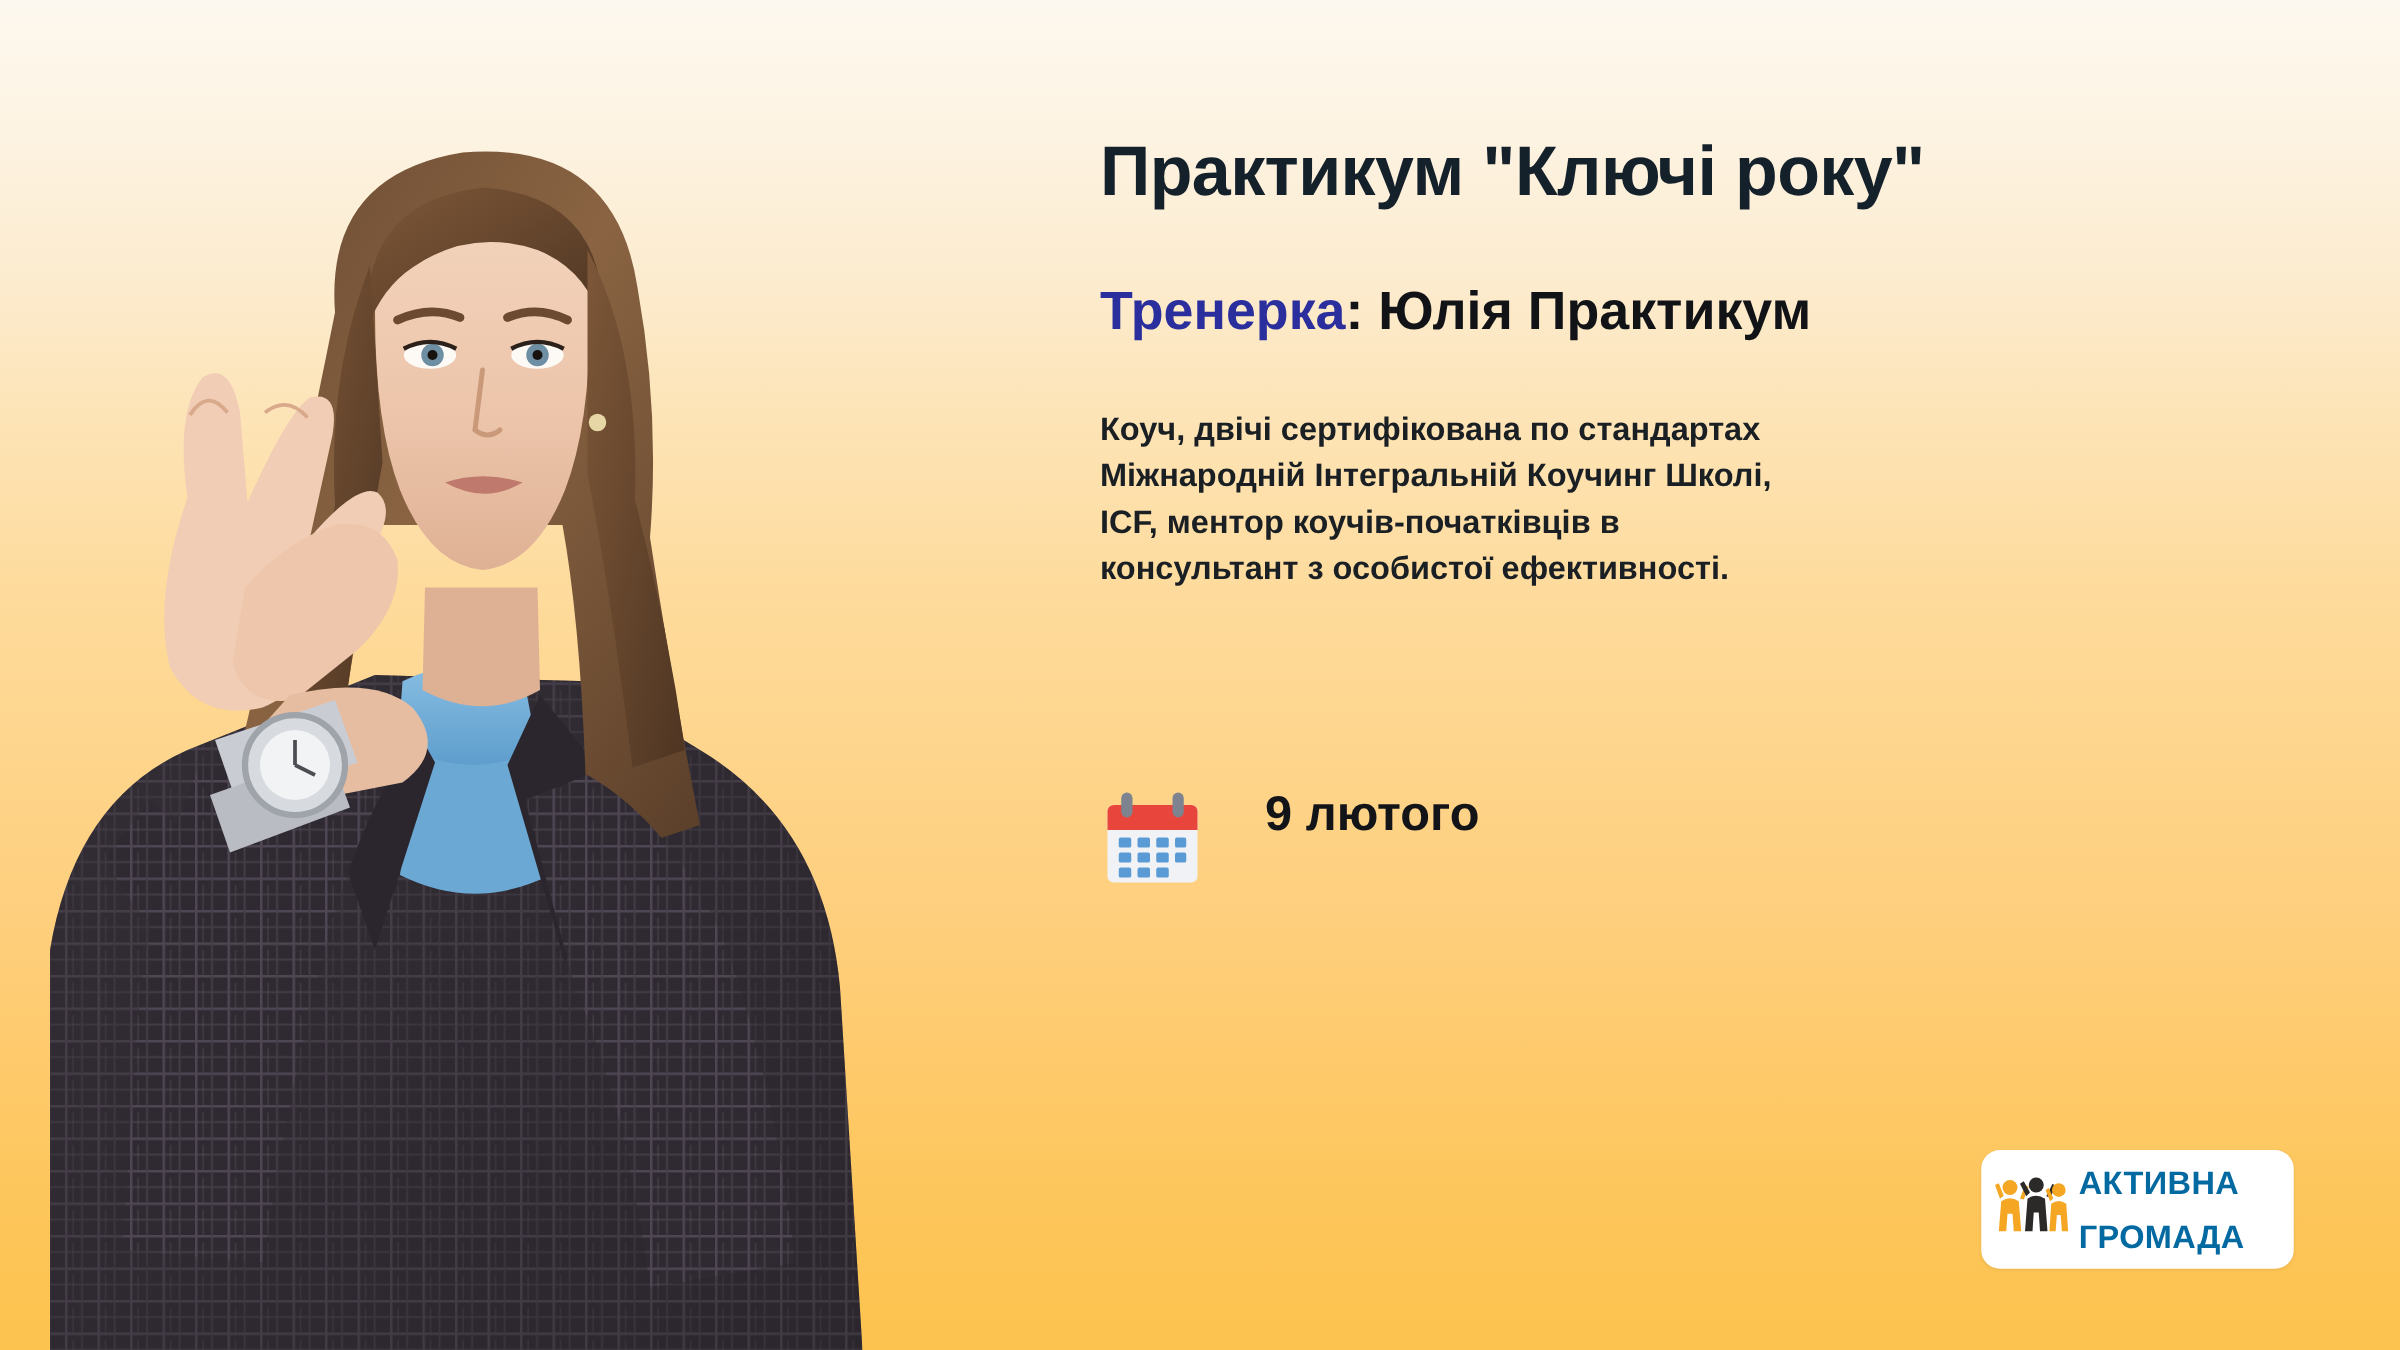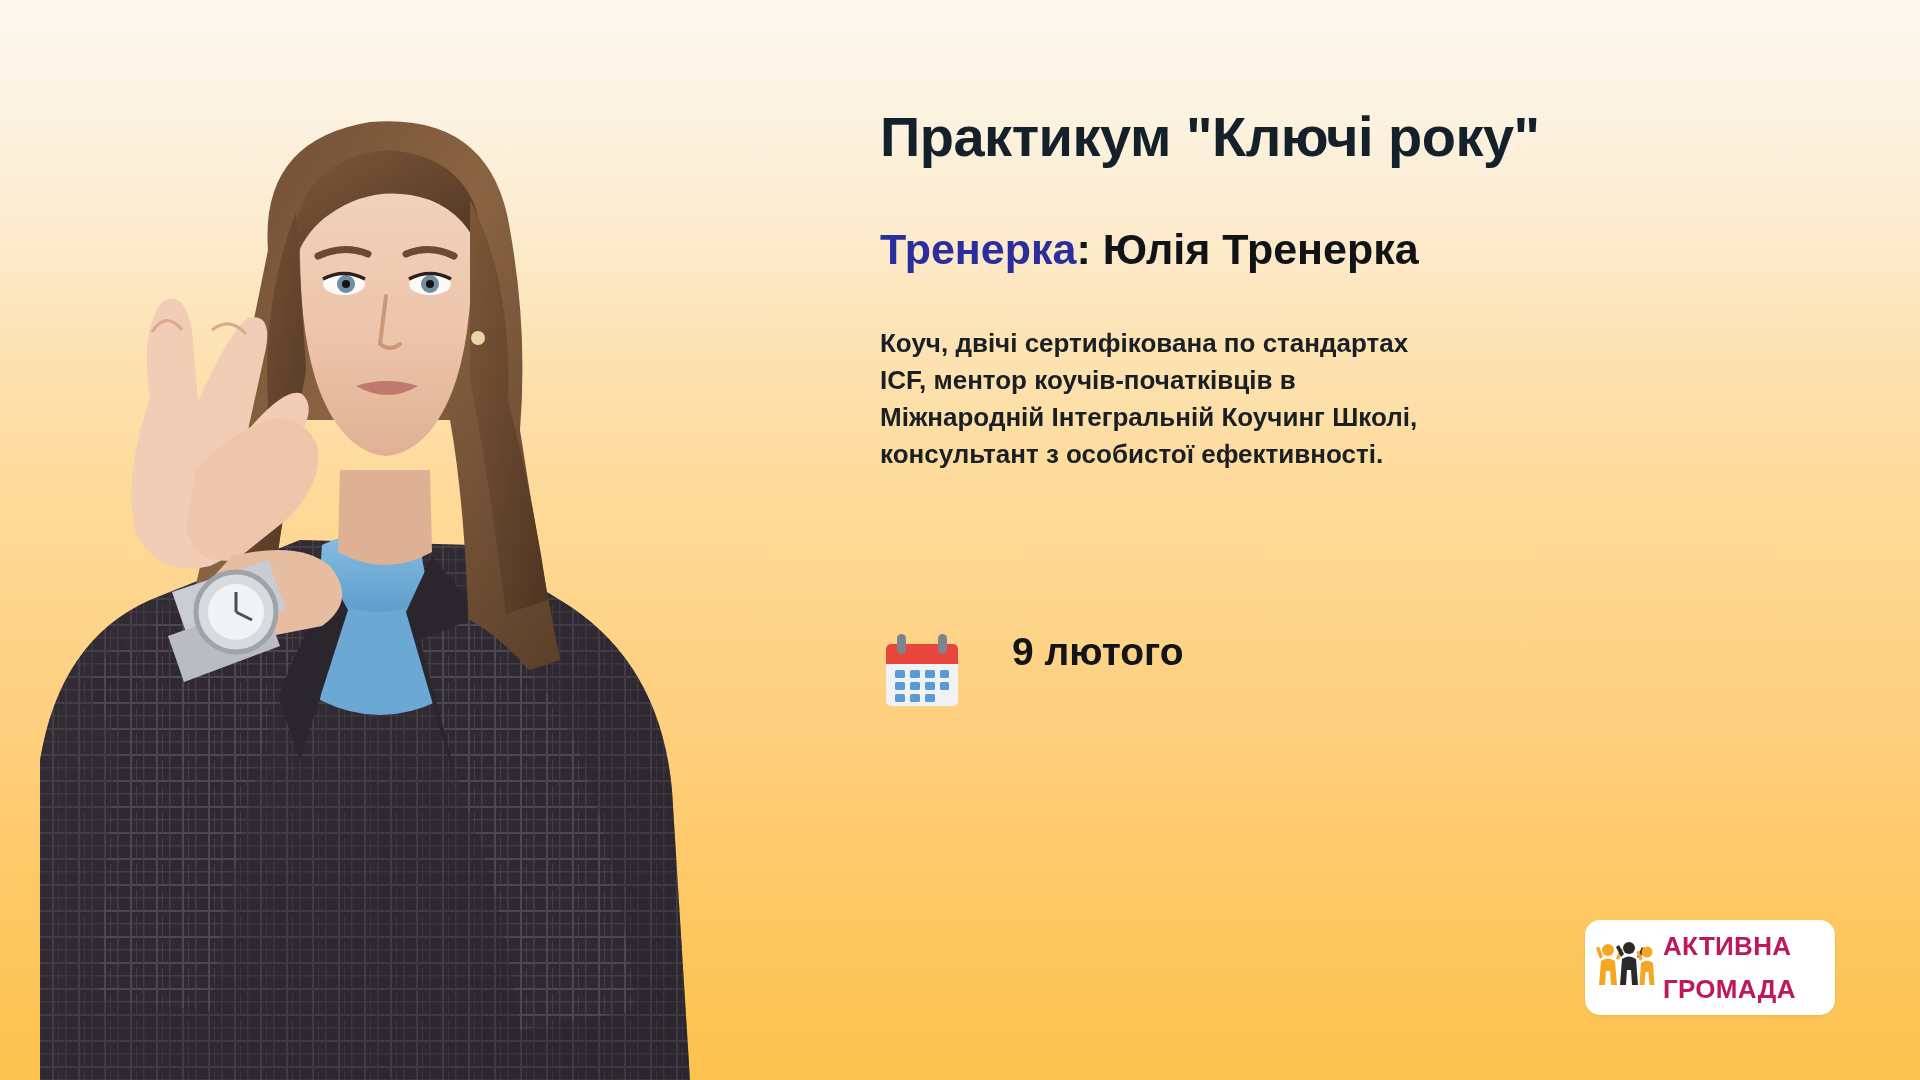--- a/index.html
+++ b/index.html
@@ -78,21 +78,21 @@
     display:flex;align-items:center;
     box-shadow:0 1px 3px rgba(0,0,0,.08);
     overflow:hidden;
   }
   .logo-mark{width:62px;height:62px;flex:0 0 62px;margin-left:10px;}
   .logo-text{
     margin-left:6px;display:flex;flex-direction:column;
     justify-content:center;line-height:1.0;
   }
   .logo-text span{
-    font-size:26px;font-weight:700;color:#be185d;letter-spacing:.3px;
+    font-size:26px;font-weight:700;color:#0369a1;letter-spacing:.3px;
   }
   .logo-text .l2{margin-top:17px;}
 </style>
 </head>
 <body>
 
 <div id="poster">
 
   <div class="photo-wrap">
     <svg class="photo-svg" viewBox="0 0 790 1080" preserveAspectRatio="xMinYMax meet">
@@ -216,27 +216,27 @@
 
       <path d="M120 640 Q168 688 210 716 L176 790 Q110 740 84 686 Z" fill="url(#plaid)"></path>
     </svg>
   </div>
 
   <div class="content">
 
     <h1 class="title">Практикум "Ключі року"</h1>
 
     <div class="trainer-line">
-      <span class="accent">Тренерка</span><span class="sep">: </span><span>Юлія Тренерка</span>
+      <span class="accent">Тренерка</span><span class="sep">: </span><span>Юлія Практикум</span>
     </div>
 
     <div class="bio">
       <span class="bl">Коуч, двічі сертифікована по стандартах</span>
+      <span class="bl">Міжнародній Інтегральній Коучинг Школі,</span>
       <span class="bl">ICF, ментор коучів-початківців в</span>
-      <span class="bl">Міжнародній Інтегральній Коучинг Школі,</span>
       <span class="bl">консультант з особистої ефективності.</span>
     </div>
 
     <div class="info-row" id="row-date">
       <svg class="info-icon" viewBox="0 0 84 84">
         <rect x="6" y="14" width="72" height="62" rx="5" fill="#f0f2f5"></rect>
         <rect x="6" y="14" width="72" height="18" rx="5" fill="#e8453c"></rect>
         <rect x="6" y="28" width="72" height="6" fill="#e8453c"></rect>
         <rect x="17" y="4" width="9" height="20" rx="4.5" fill="#7d8490"></rect>
         <rect x="58" y="4" width="9" height="20" rx="4.5" fill="#7d8490"></rect>

